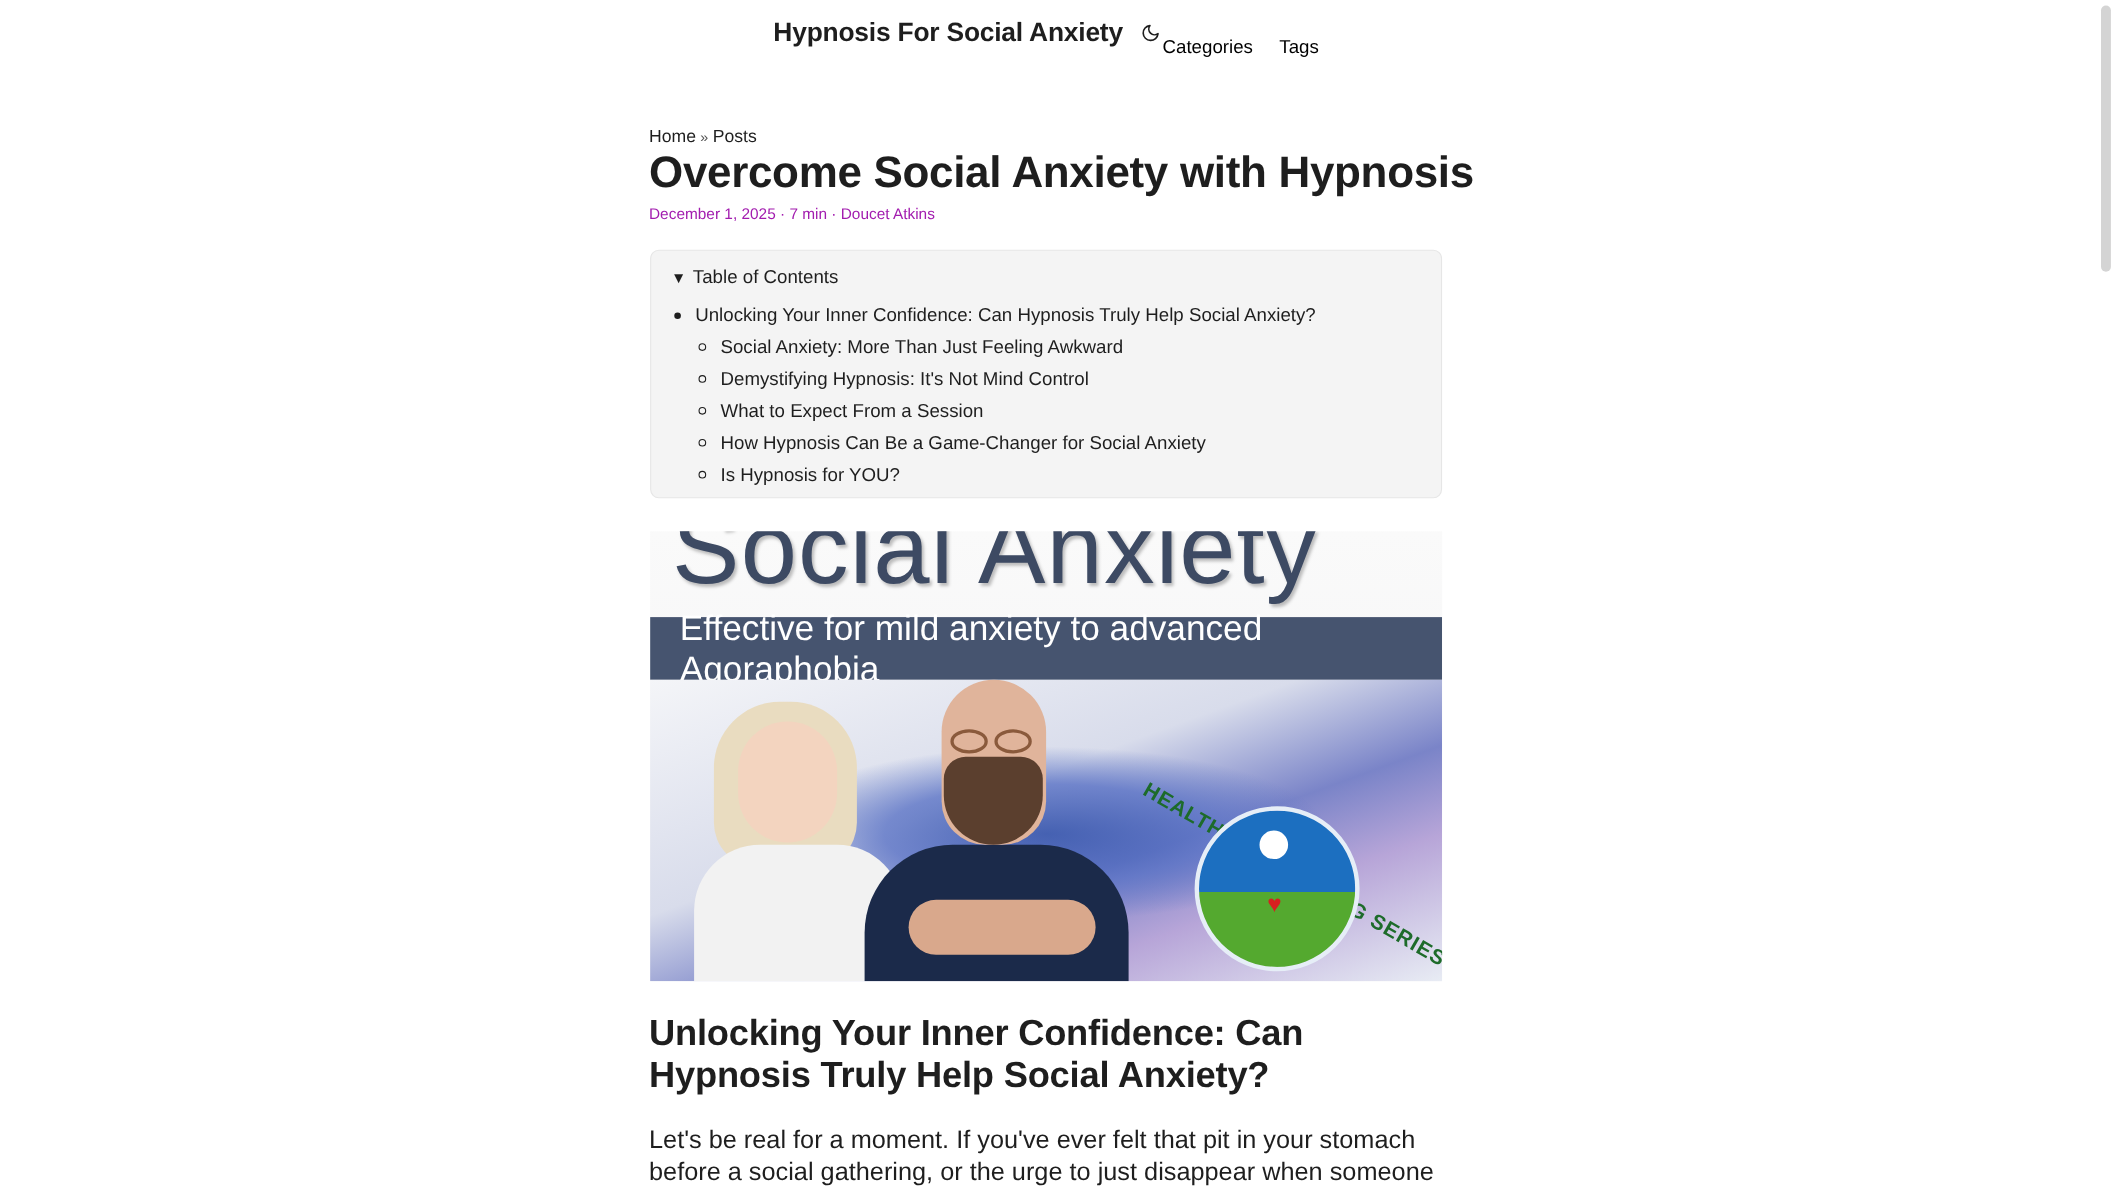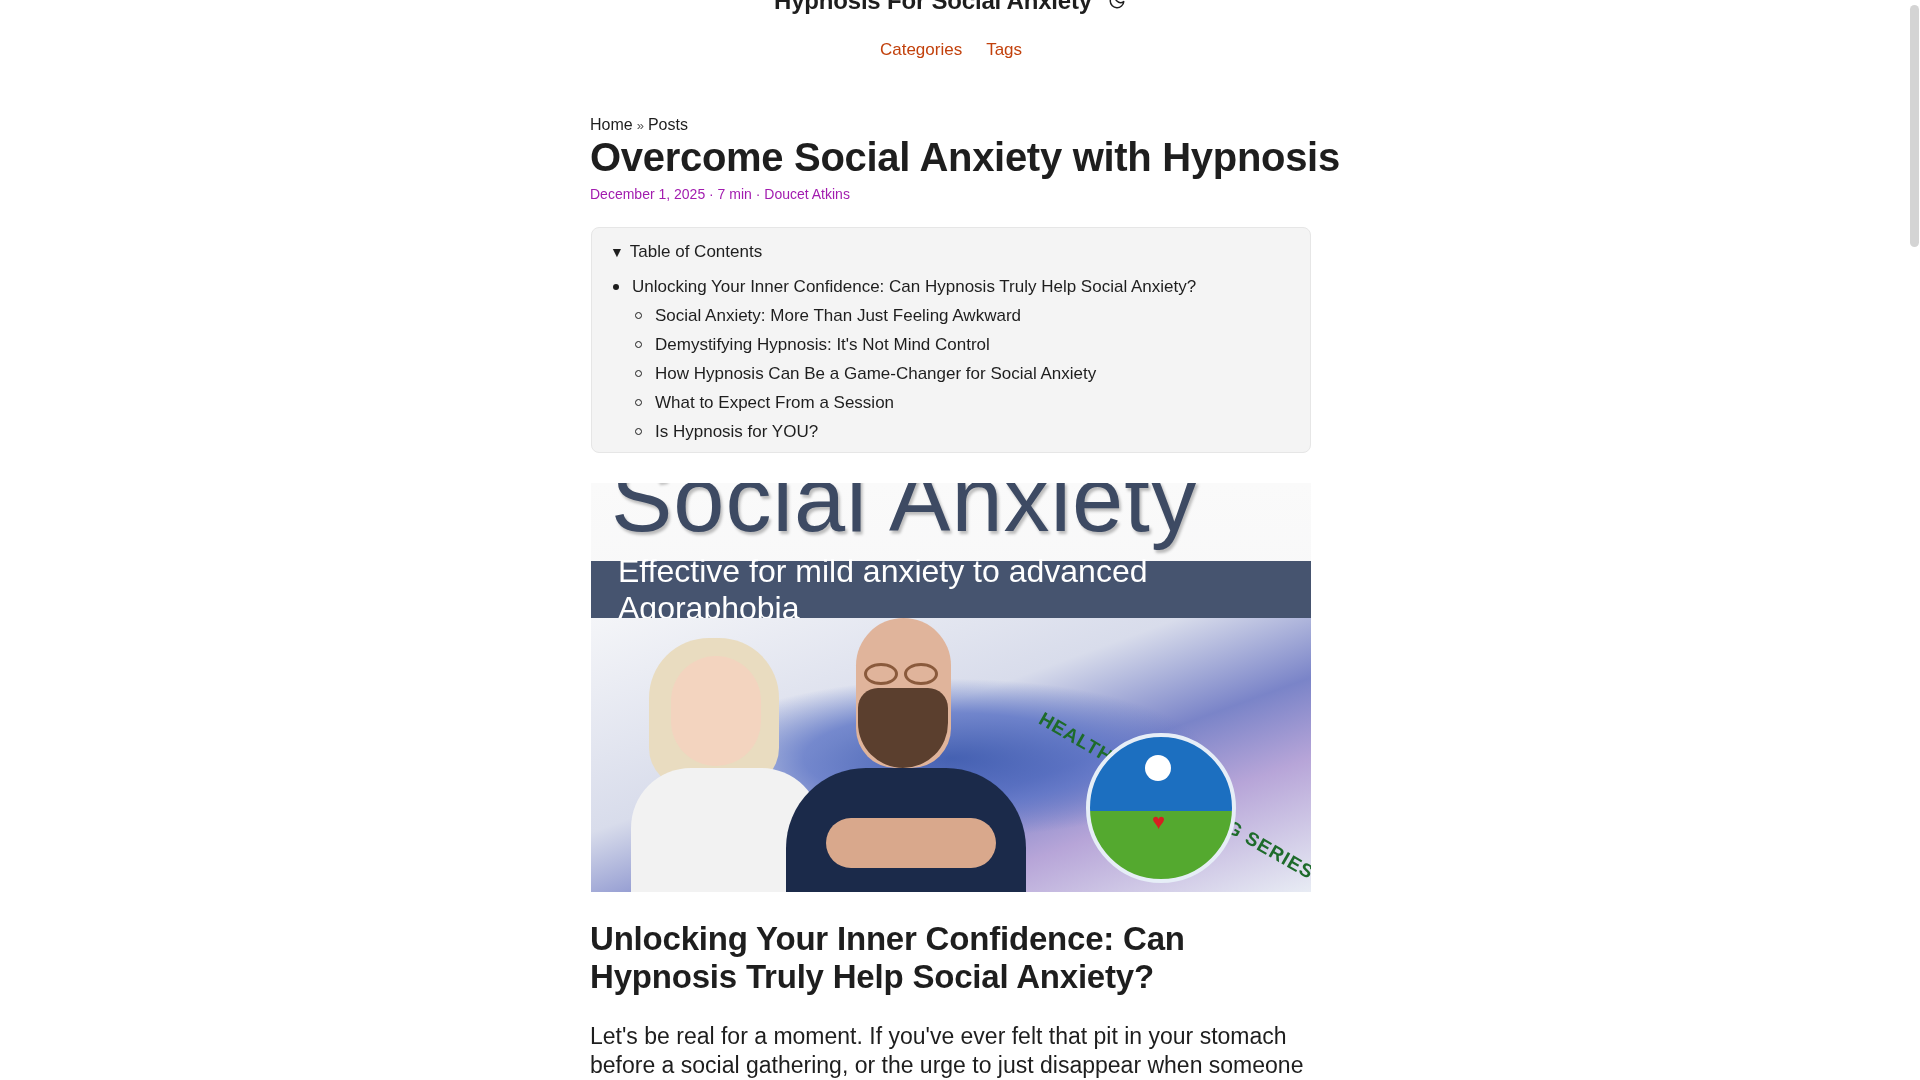--- a/index.html
+++ b/index.html
@@ -1,24 +1,24 @@
 <!DOCTYPE html>
 <html><head>
 <meta charset="utf-8">
 <style>
   * { box-sizing: border-box; margin: 0; padding: 0; }
   html, body { width: 1920px; height: 1080px; overflow: hidden; background: #ffffff; }
   body { font-family: "Liberation Sans", "DejaVu Sans", sans-serif; color: #1e1e1e; position: relative; }
 
-  .header { position: absolute; left: 438px; top: 0; width: 1026px; height: 60px; display: flex; align-items: center; justify-content: flex-end; flex-direction: column; }
+  .header { position: absolute; left: 438px; top: 0; width: 1026px; height: 60px; display: flex; align-items: center; justify-content: center; }
   .brand { display: flex; align-items: center; gap: 14px; }
   .logo { font-size: 24px; font-weight: 700; color: #1e1e1e; text-decoration: none; letter-spacing: -0.2px; }
   .theme-toggle { width: 22px; height: 22px; display: flex; align-items: center; justify-content: center; cursor: pointer; }
   .nav { display: flex; gap: 24px; font-size: 17px; }
-  .nav a { color: #c2410c; text-decoration: none; margin-top: 25px; }
+  .nav a { color: #000000; text-decoration: none; margin-top: 25px; }
 
   .main { position: absolute; left: 590px; top: 0; width: 722px; }
   .breadcrumb { position: absolute; top: 116px; font-size: 16px; color: #1e1e1e; white-space: nowrap; }
   .breadcrumb a { color: #1e1e1e; text-decoration: none; }
   .breadcrumb .sep { font-size: 13px; color: #555; margin: 0 4px; }
   .title { position: absolute; top: 130px; font-size: 40px; font-weight: 700; line-height: 54px; white-space: nowrap; letter-spacing: -0.3px; }
   .meta { position: absolute; top: 186px; font-size: 14px; color: #a21caf; white-space: nowrap; }
 
   .toc { position: absolute; top: 227px; left: 1px; width: 720px; height: 226px; background: #f4f4f4; border: 1px solid #e6e6e6; border-radius: 8px; padding: 10px 18px; }
   .toc-summary { display: flex; align-items: center; gap: 6px; font-size: 17px; font-weight: 500; height: 28px; cursor: pointer; }
@@ -104,27 +104,27 @@
             </li>
           <li>
               <div class="row">
                 <span class="circle"></span>
                 <a href="#">Demystifying Hypnosis: It's Not Mind Control</a>
               </div>
             </li>
           <li>
               <div class="row">
                 <span class="circle"></span>
-                <a href="#">How Hypnosis Can Be a Game-Changer for Social Anxiety</a>
+                <a href="#">What to Expect From a Session</a>
               </div>
             </li>
           <li>
               <div class="row">
                 <span class="circle"></span>
-                <a href="#">What to Expect From a Session</a>
+                <a href="#">How Hypnosis Can Be a Game-Changer for Social Anxiety</a>
               </div>
             </li>
           <li>
               <div class="row">
                 <span class="circle"></span>
                 <a href="#">Is Hypnosis for YOU?</a>
               </div>
             </li>
         </ul>
       </li>

